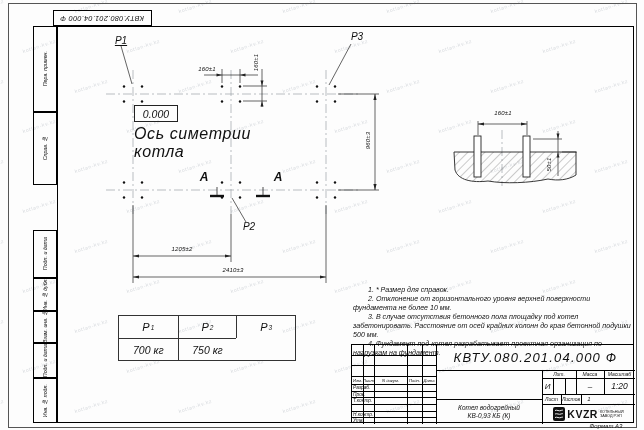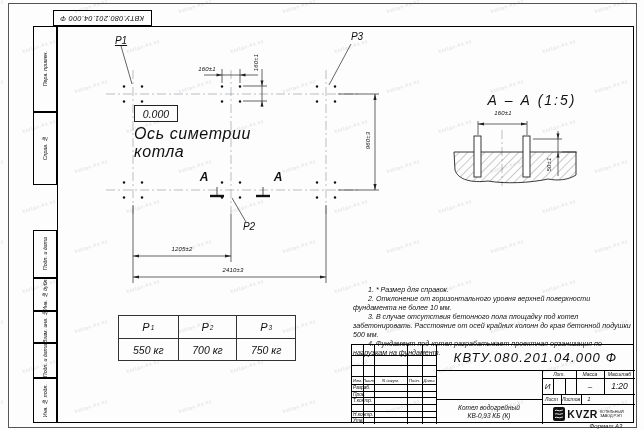--- a/index.html
+++ b/index.html
@@ -291,21 +291,20 @@
 
   <div class="dwg dim" style="left:192px;top:66px;width:30px;">160±1</div>
   <div class="dwg dim rot" style="left:244px;top:58px;width:26px;height:9px;">160±1</div>
   <div class="dwg dim rot" style="left:354px;top:136px;width:30px;height:9px;">960±3</div>
   <div class="dwg dim" style="left:157px;top:246px;width:50px;">1205±2</div>
   <div class="dwg dim" style="left:208px;top:267px;width:50px;">2410±3</div>
 
   <div class="dwg seclet" style="left:196px;top:170px;">А</div>
   <div class="dwg seclet" style="left:270px;top:170px;">А</div>
 
-  <div class="dwg sec-title">А – А (1:5)</div>
   <div class="dwg dim" style="left:488px;top:110px;width:30px;">160±1</div>
   <div class="dwg dim rot" style="left:537px;top:160px;width:26px;height:9px;">50±1</div>
 
   <div class="notes">
     <div class="note">1. * Размер для справок.</div>
     <div class="note">2. Отклонение от горизонтального уровня верхней поверхности фундамента не более 10 мм.</div>
     <div class="note">3. В случае отсутствия бетонного пола площадку под котел забетонировать. Расстояние от осей крайних колонн до края бетонной подушки 500 мм.</div>
     <div class="note">4. Фундамент под котел разрабатывает проектная организация по нагрузкам на фундамент.</div>
   </div>
 
@@ -315,21 +314,20 @@
         <sub>1</sub>
       </div>
     <div>
         <span>P</span>
         <sub>2</sub>
       </div>
     <div>
         <span>P</span>
         <sub>3</sub>
       </div>
-    <div>550 кг</div>
     <div>700 кг</div>
     <div>750 кг</div>
   </div>
 
   <div class="tblock">
 
     <div class="ln" style="left:84px;top:0;width:1px;height:79px;"></div>
     <div class="ln" style="left:190px;top:25px;width:1px;height:54px;"></div>
     <div class="ln" style="left:11px;top:0;width:1px;height:79px;"></div>
     <div class="ln" style="left:22px;top:0;width:1px;height:79px;"></div>

